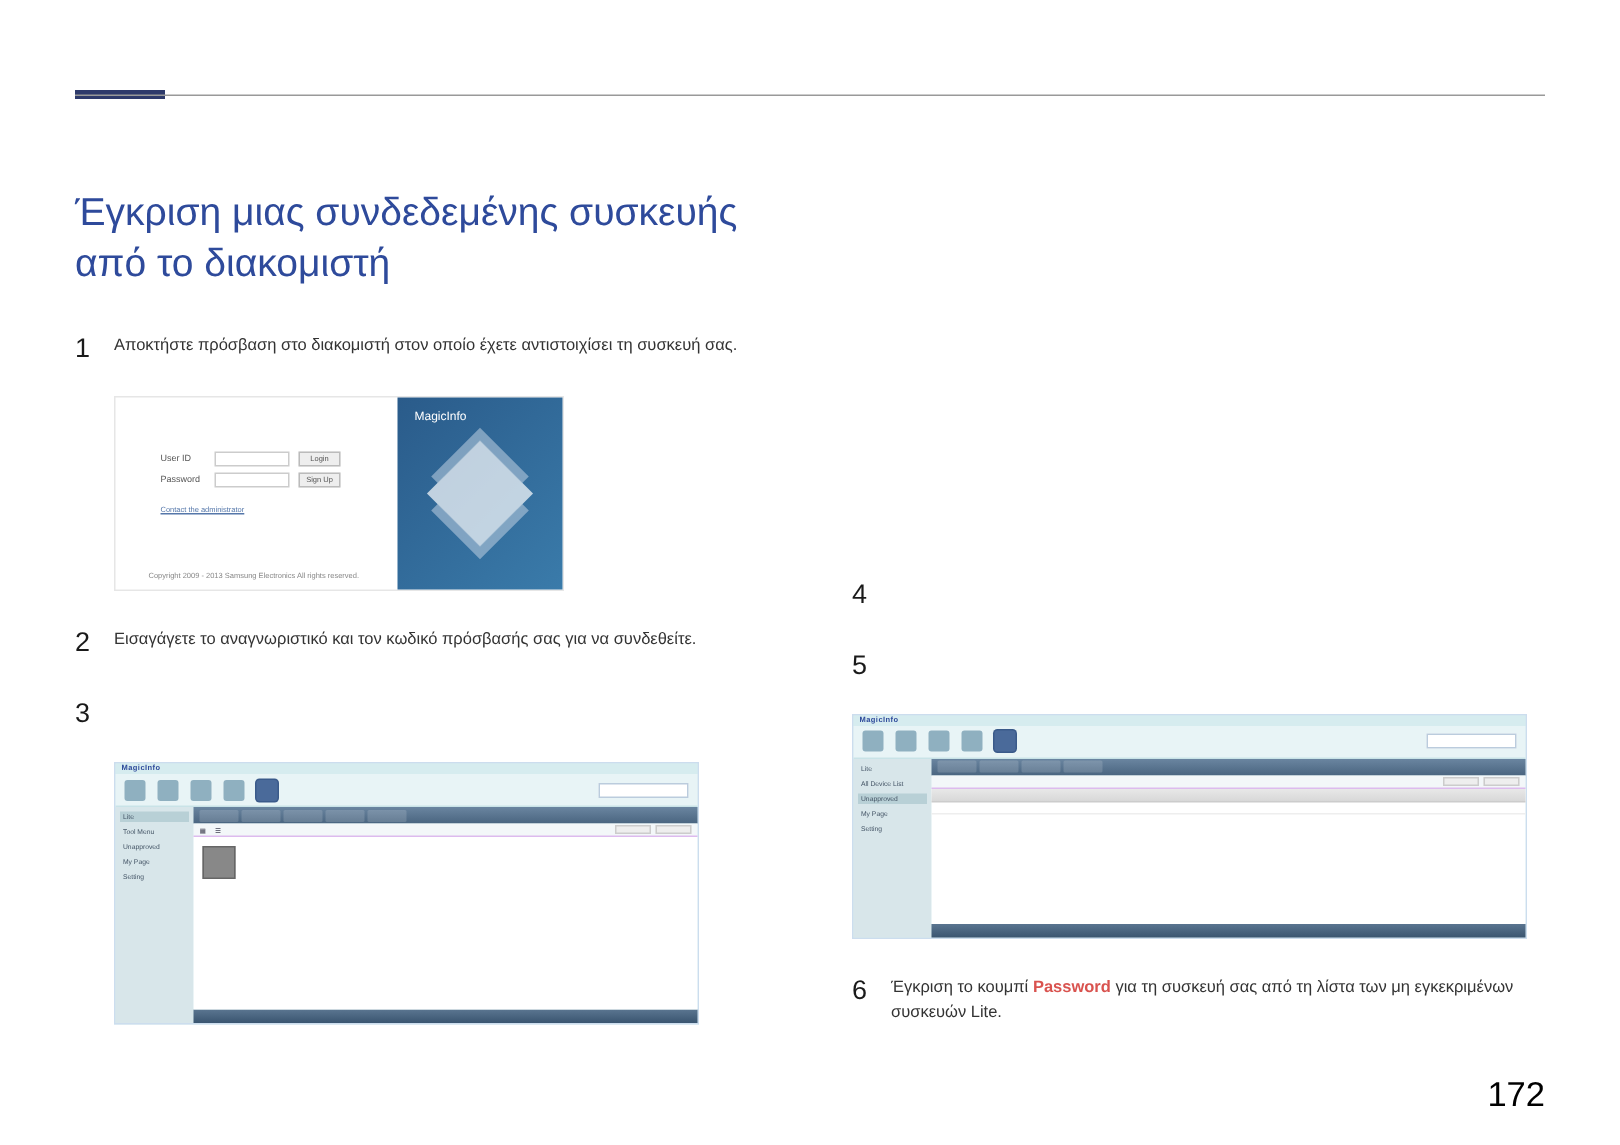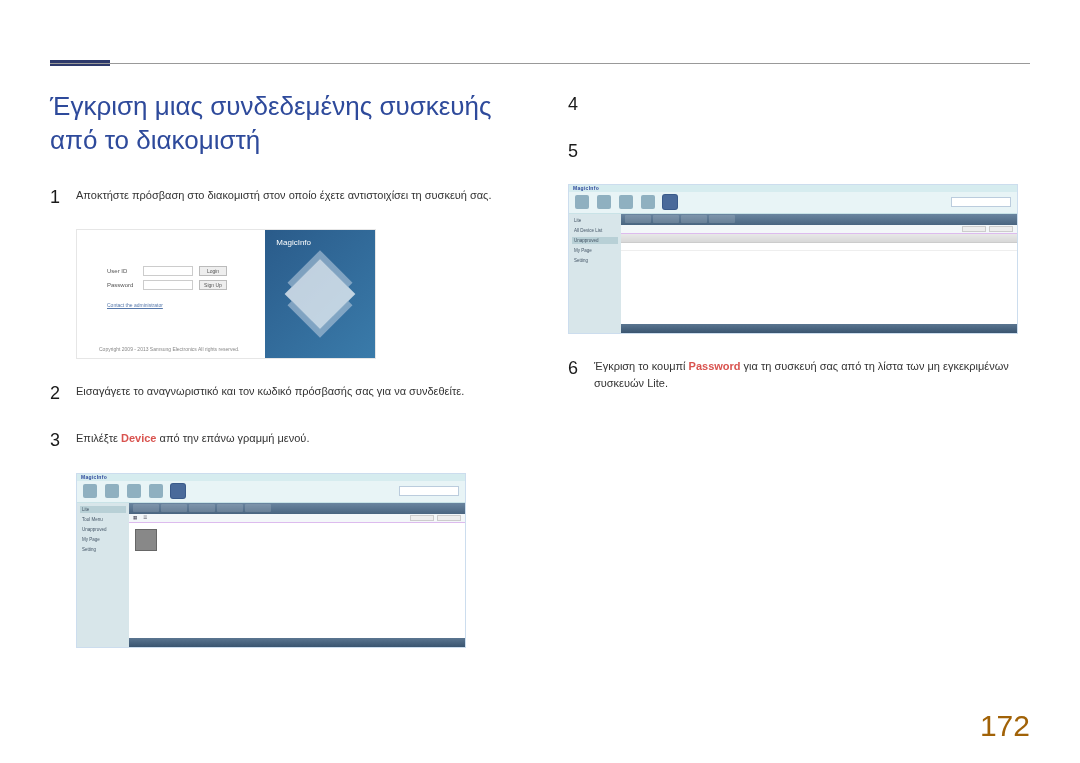--- a/index.html
+++ b/index.html
@@ -28,20 +28,21 @@
     background: #999;
   }
   .content {
     position: absolute;
     top: 90px;
     left: 50px;
     right: 50px;
     bottom: 60px;
     display: flex;
     gap: 56px;
+    align-items: flex-end;
   }
   .col {
     flex: 1;
   }
   h2.title {
     font-size: 26px;
     font-weight: 400;
     color: #2e4a9b;
     line-height: 1.3;
     margin-bottom: 25px;
@@ -245,22 +246,22 @@
   }
   .ss-table .trow {
     height: 8px;
     border-bottom: 1px solid #eee;
   }
 
   .page-num {
     position: absolute;
     bottom: 20px;
     right: 50px;
-    font-size: 30px;
-    color: #a16207;
+    font-size: 23px;
+    color: #000000;
     font-weight: 300;
     text-align: center;
   }
 </style>
 </head>
 <body>
 
 <div class="header-bar"></div>
 <div class="header-line"></div>
 
@@ -293,23 +294,20 @@
       <div class="login-footer">Copyright 2009 - 2013 Samsung Electronics All rights reserved.</div>
     </div>
 
     <div class="step">
       <div class="step-num">2</div>
       <div class="step-text">Εισαγάγετε το αναγνωριστικό και τον κωδικό πρόσβασής σας για να συνδεθείτε.</div>
     </div>
 
     <div class="step">
       <div class="step-num">3</div>
-      <div class="step-text">
-        <span>Επιλέξτε </span><span class="hl">Device</span><span> από την επάνω γραμμή μενού.</span>
-      </div>
     </div>
 
     <div class="ss-app">
       <div class="ss-top">MagicInfo</div>
       <div class="ss-icons">
         <div class="ic"></div>
         <div class="ic"></div>
         <div class="ic"></div>
         <div class="ic"></div>
         <div class="ic sel"></div>

